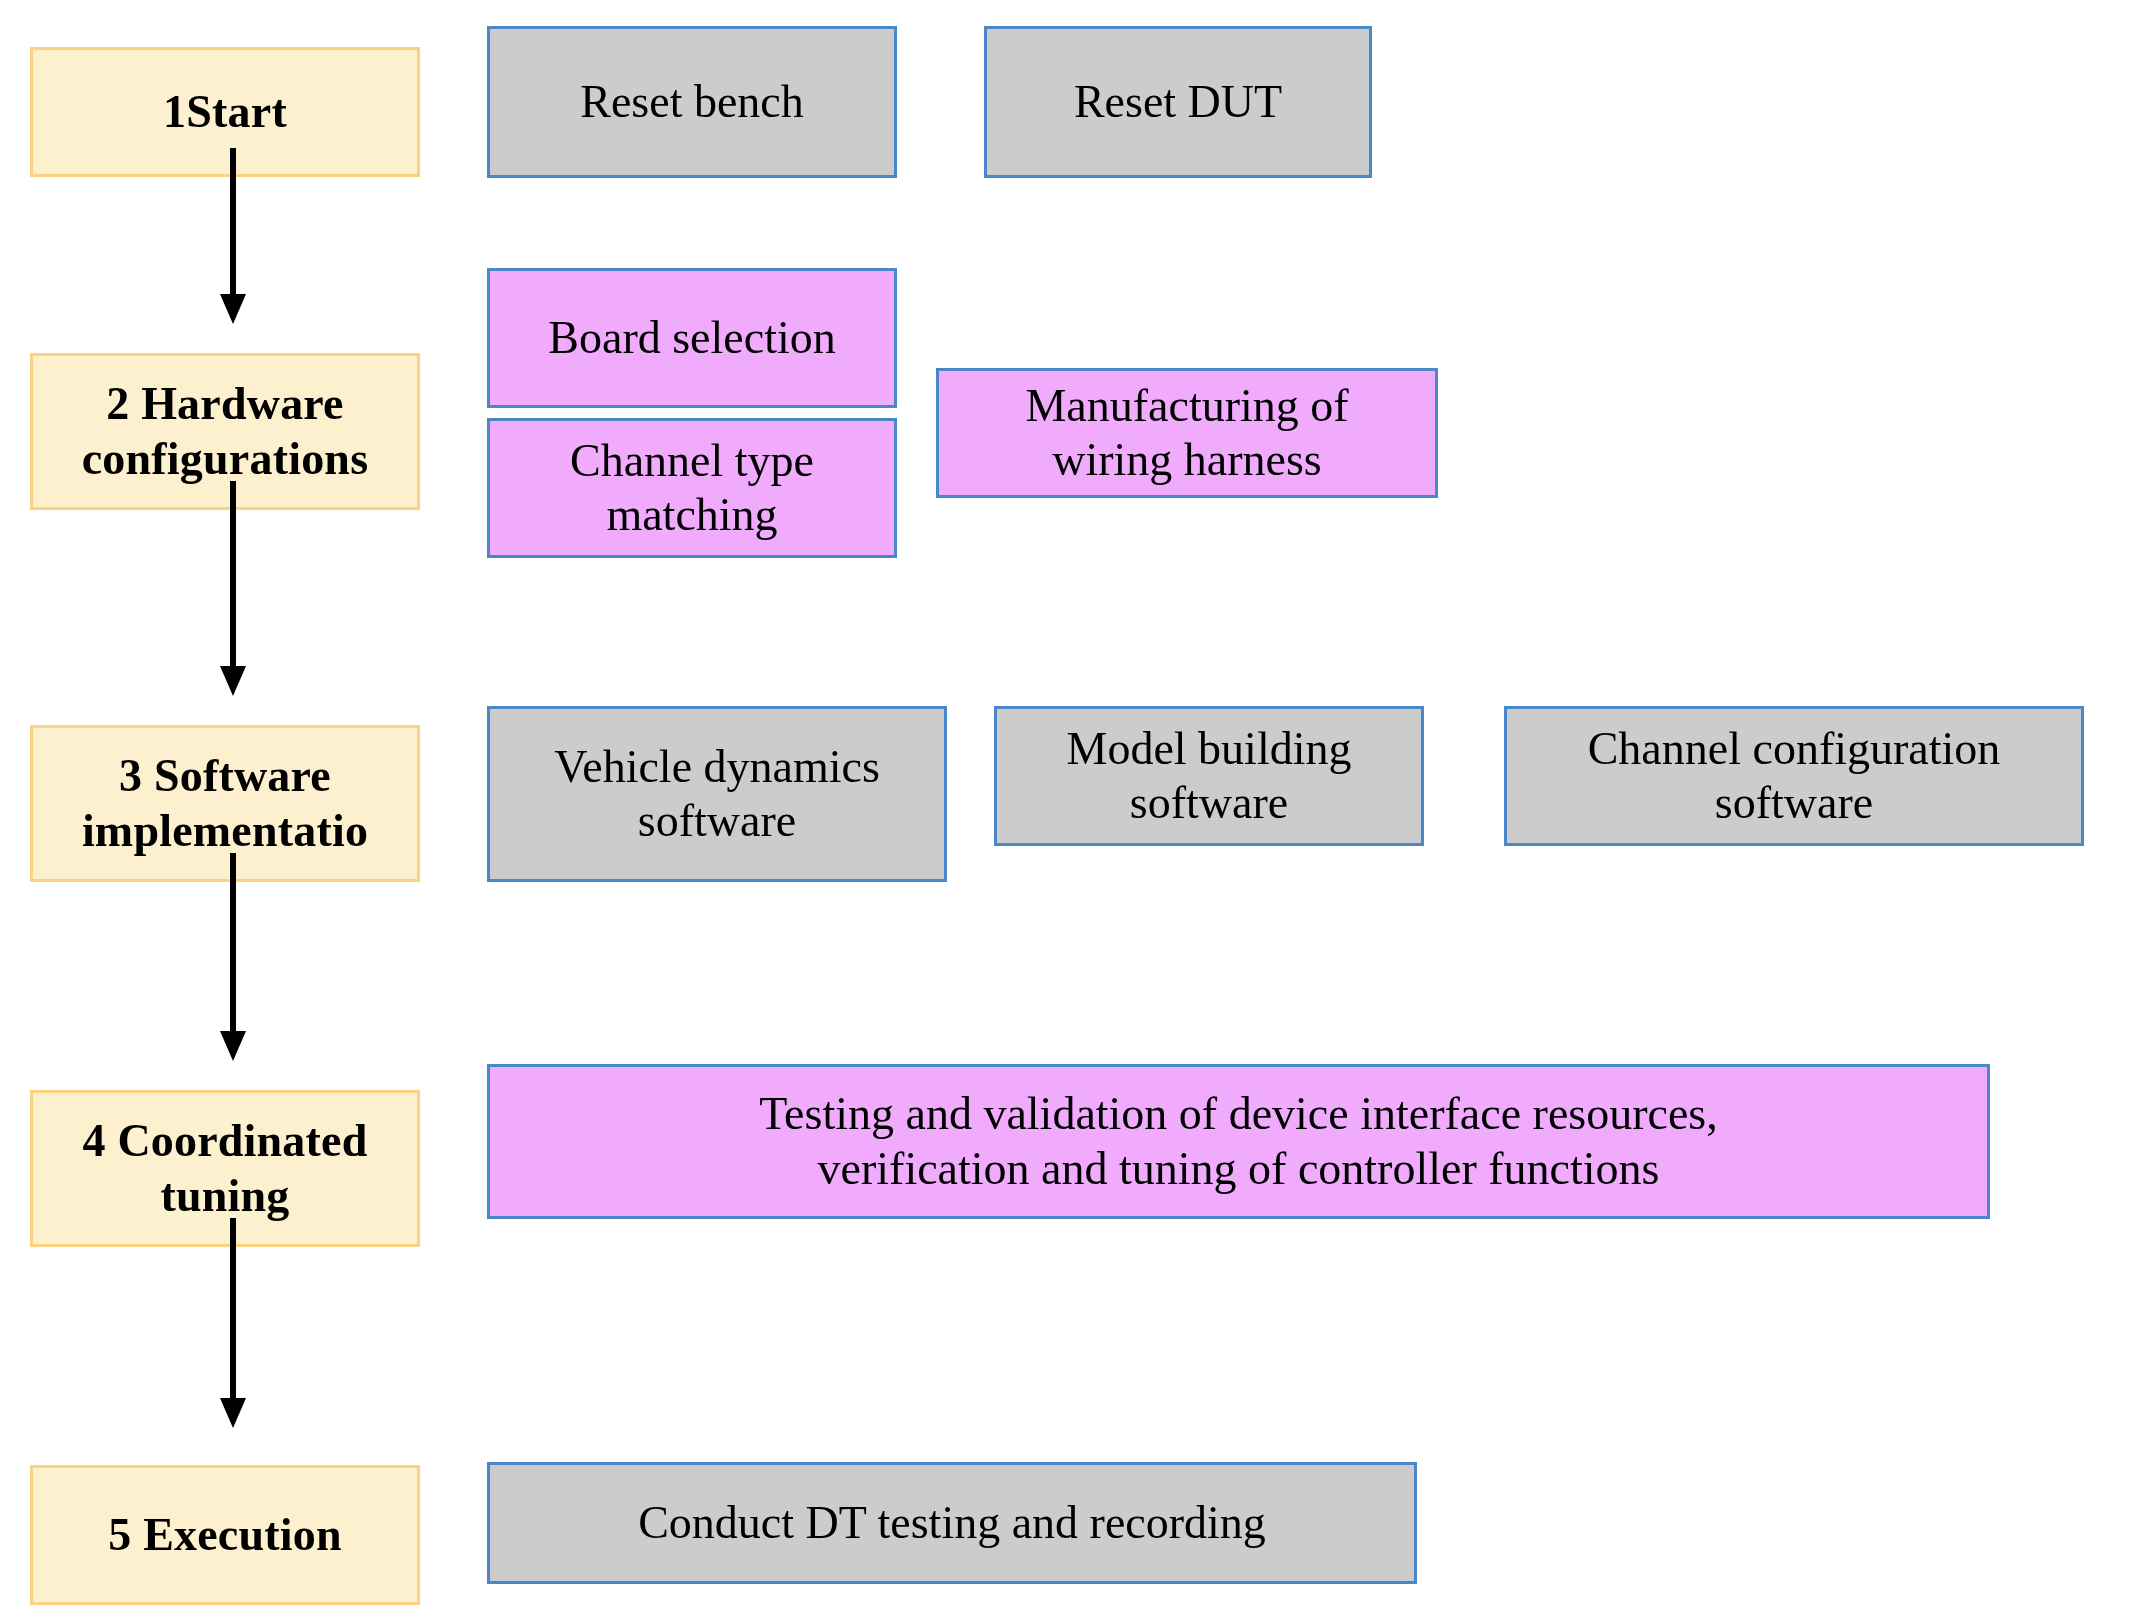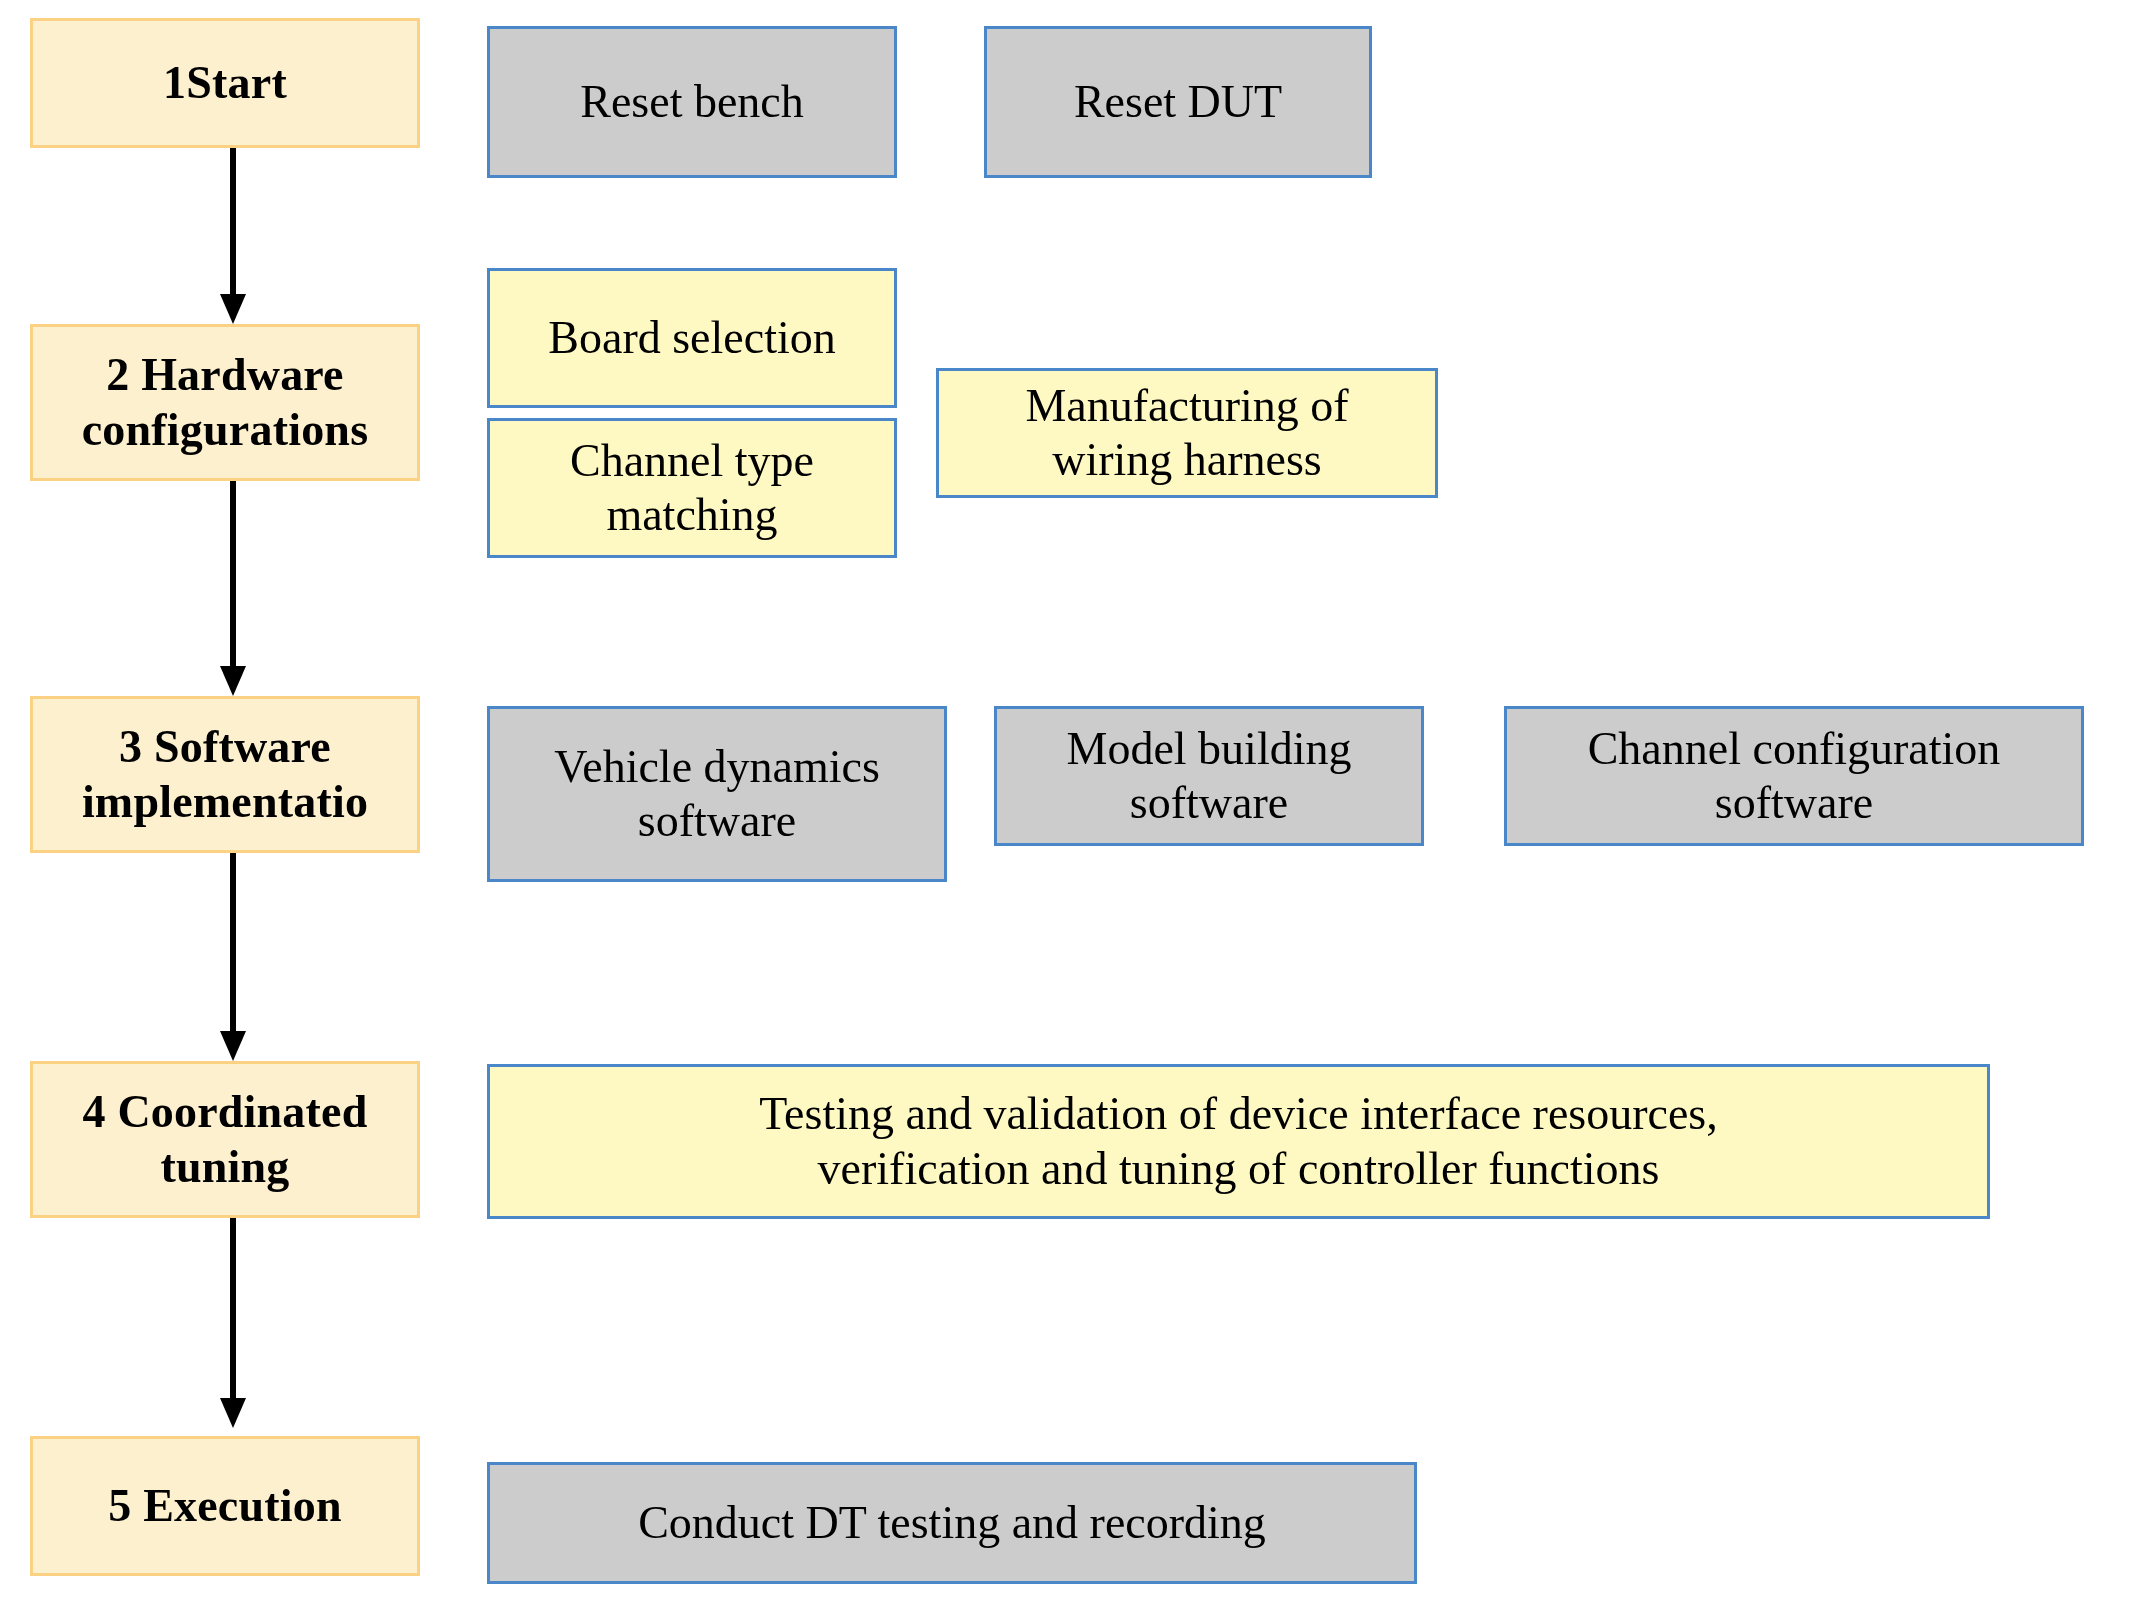--- a/index.html
+++ b/index.html
@@ -27,23 +27,24 @@
     text-align: center;
     line-height: 1.18;
     white-space: pre-line;
   }
   .box-stage {
     background: #fdf0ce;
     border: 3px solid #fbd184;
     font-weight: bold;
     font-size: 46px;
     letter-spacing: 0.2px;
+    margin-top: 29px;
   }
   .box-blue {
-    background: #fef9c3;
+    background: #f0abfc;
     border: 3px solid #4a87c9;
     font-size: 46px;
     font-weight: normal;
   }
   .box-gray {
     background: #cccccc;
     border: 3px solid #4a87c9;
     font-size: 46px;
     font-weight: normal;
   }

